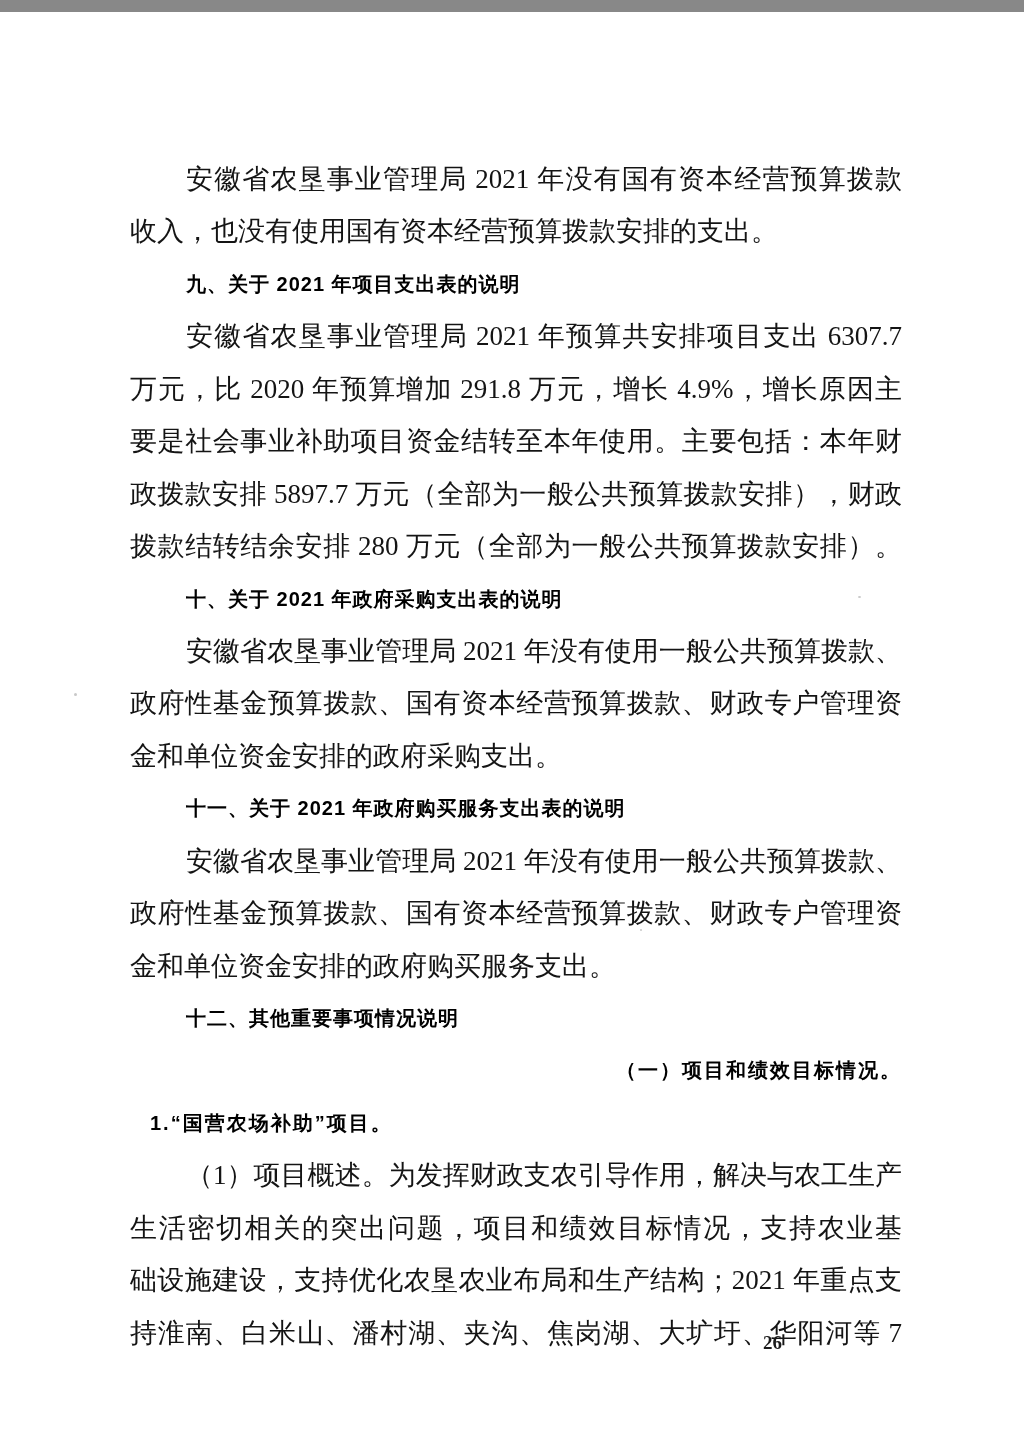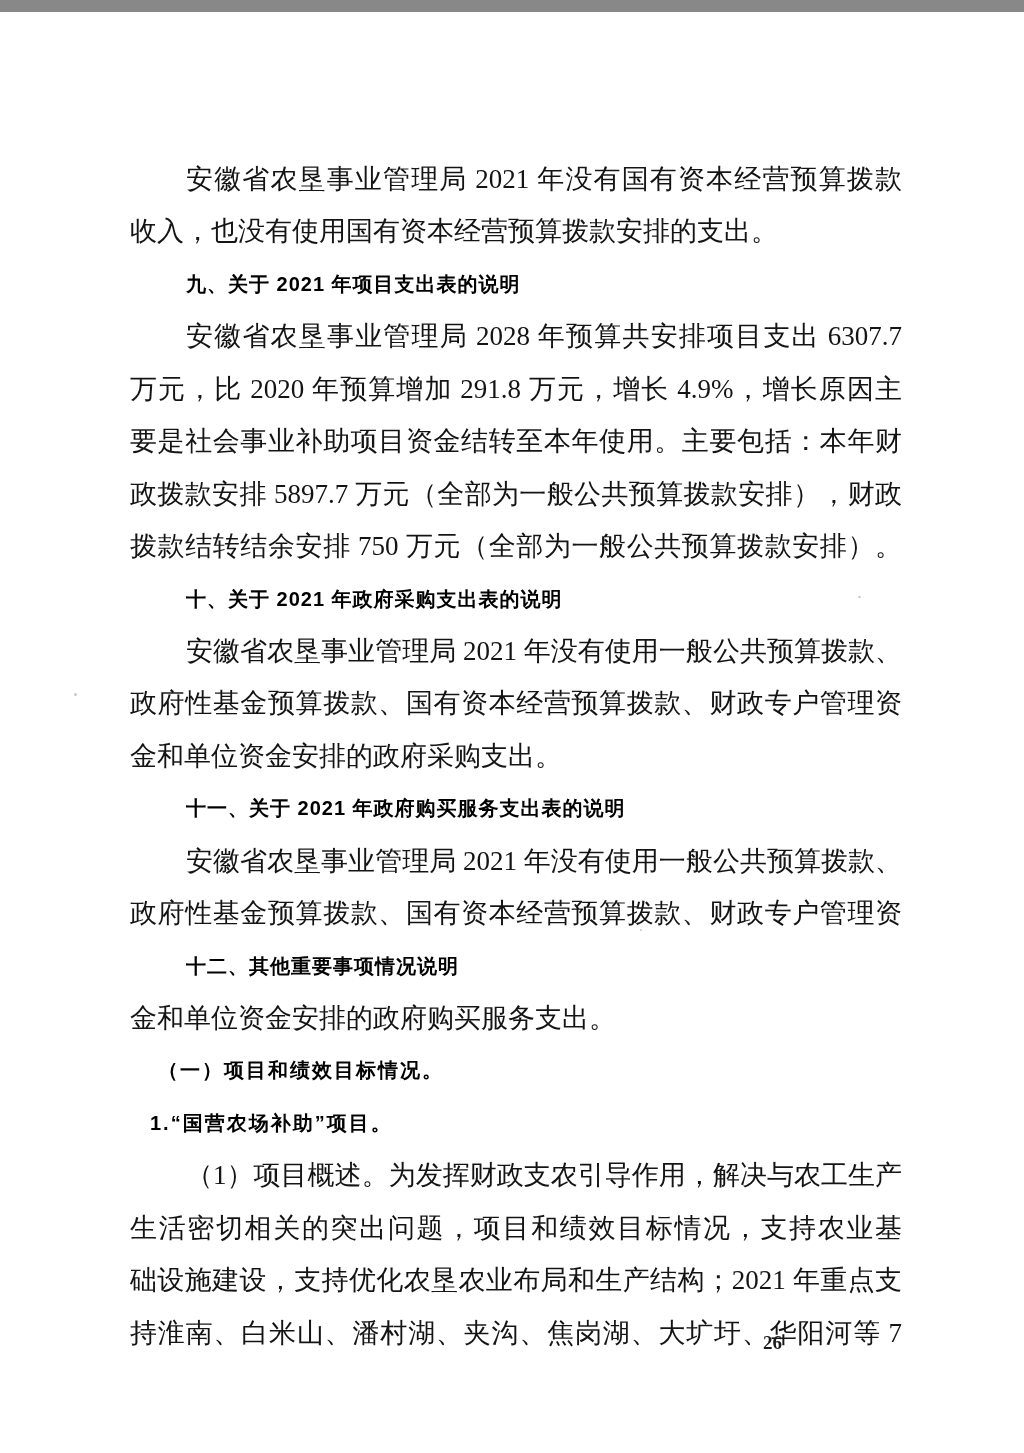--- a/index.html
+++ b/index.html
@@ -37,21 +37,21 @@
   .ind { text-indent: 56px; }
   
   .hd {
     font-family: "Liberation Sans", "DejaVu Sans", sans-serif;
     font-weight: 700;
     font-size: 20px;
     color: #000000;
     text-indent: 56px;
     letter-spacing: 1px;
   }
-  .sub-paren { text-indent: 28px; letter-spacing: 2px; }
+  .sub-paren { text-indent: 28px; letter-spacing: 2px; text-align: right; }
   .sub-num   { text-indent: 20px; letter-spacing: 2px; }
   .page-number {
     position: absolute;
     left: 763px;
     top: 1320px;
     font-size: 19px;
     font-weight: 600;
     color: #1a1a1a;
     font-family: "Liberation Serif", "DejaVu Serif", serif;
   }
@@ -68,34 +68,34 @@
   .speck.s4 { left: 640px; top: 917px;  width: 2px; height: 2px; }
 </style>
 </head>
 <body>
 
 <div class="page">
   <div class="content">
     <div class="ln ind j">安徽省农垦事业管理局 2021 年没有国有资本经营预算拨款</div>
     <div class="ln">收入，也没有使用国有资本经营预算拨款安排的支出。</div>
     <div class="ln hd">九、关于 2021 年项目支出表的说明</div>
-    <div class="ln ind j">安徽省农垦事业管理局 2028 年预算共安排项目支出 6307.7</div>
+    <div class="ln ind j">安徽省农垦事业管理局 2021 年预算共安排项目支出 6307.7</div>
     <div class="ln j">万元，比 2020 年预算增加 291.8 万元，增长 4.9%，增长原因主</div>
     <div class="ln j">要是社会事业补助项目资金结转至本年使用。主要包括：本年财</div>
     <div class="ln j">政拨款安排 5897.7 万元（全部为一般公共预算拨款安排），财政</div>
-    <div class="ln j">拨款结转结余安排 750 万元（全部为一般公共预算拨款安排）。</div>
+    <div class="ln j">拨款结转结余安排 280 万元（全部为一般公共预算拨款安排）。</div>
     <div class="ln hd">十、关于 2021 年政府采购支出表的说明</div>
     <div class="ln ind j">安徽省农垦事业管理局 2021 年没有使用一般公共预算拨款、</div>
     <div class="ln j">政府性基金预算拨款、国有资本经营预算拨款、财政专户管理资</div>
     <div class="ln">金和单位资金安排的政府采购支出。</div>
     <div class="ln hd">十一、关于 2021 年政府购买服务支出表的说明</div>
     <div class="ln ind j">安徽省农垦事业管理局 2021 年没有使用一般公共预算拨款、</div>
     <div class="ln j">政府性基金预算拨款、国有资本经营预算拨款、财政专户管理资</div>
+    <div class="ln">金和单位资金安排的政府购买服务支出。</div>
     <div class="ln hd">十二、其他重要事项情况说明</div>
-    <div class="ln">金和单位资金安排的政府购买服务支出。</div>
     <div class="ln hd sub-paren">（一）项目和绩效目标情况。</div>
     <div class="ln hd sub-num">1.“国营农场补助”项目。</div>
     <div class="ln ind j">（1）项目概述。为发挥财政支农引导作用，解决与农工生产</div>
     <div class="ln j">生活密切相关的突出问题，项目和绩效目标情况，支持农业基</div>
     <div class="ln j">础设施建设，支持优化农垦农业布局和生产结构；2021 年重点支</div>
     <div class="ln j">持淮南、白米山、潘村湖、夹沟、焦岗湖、大圹圩、华阳河等 7</div>
   </div>
 
   <div class="page-number">26</div>
 

